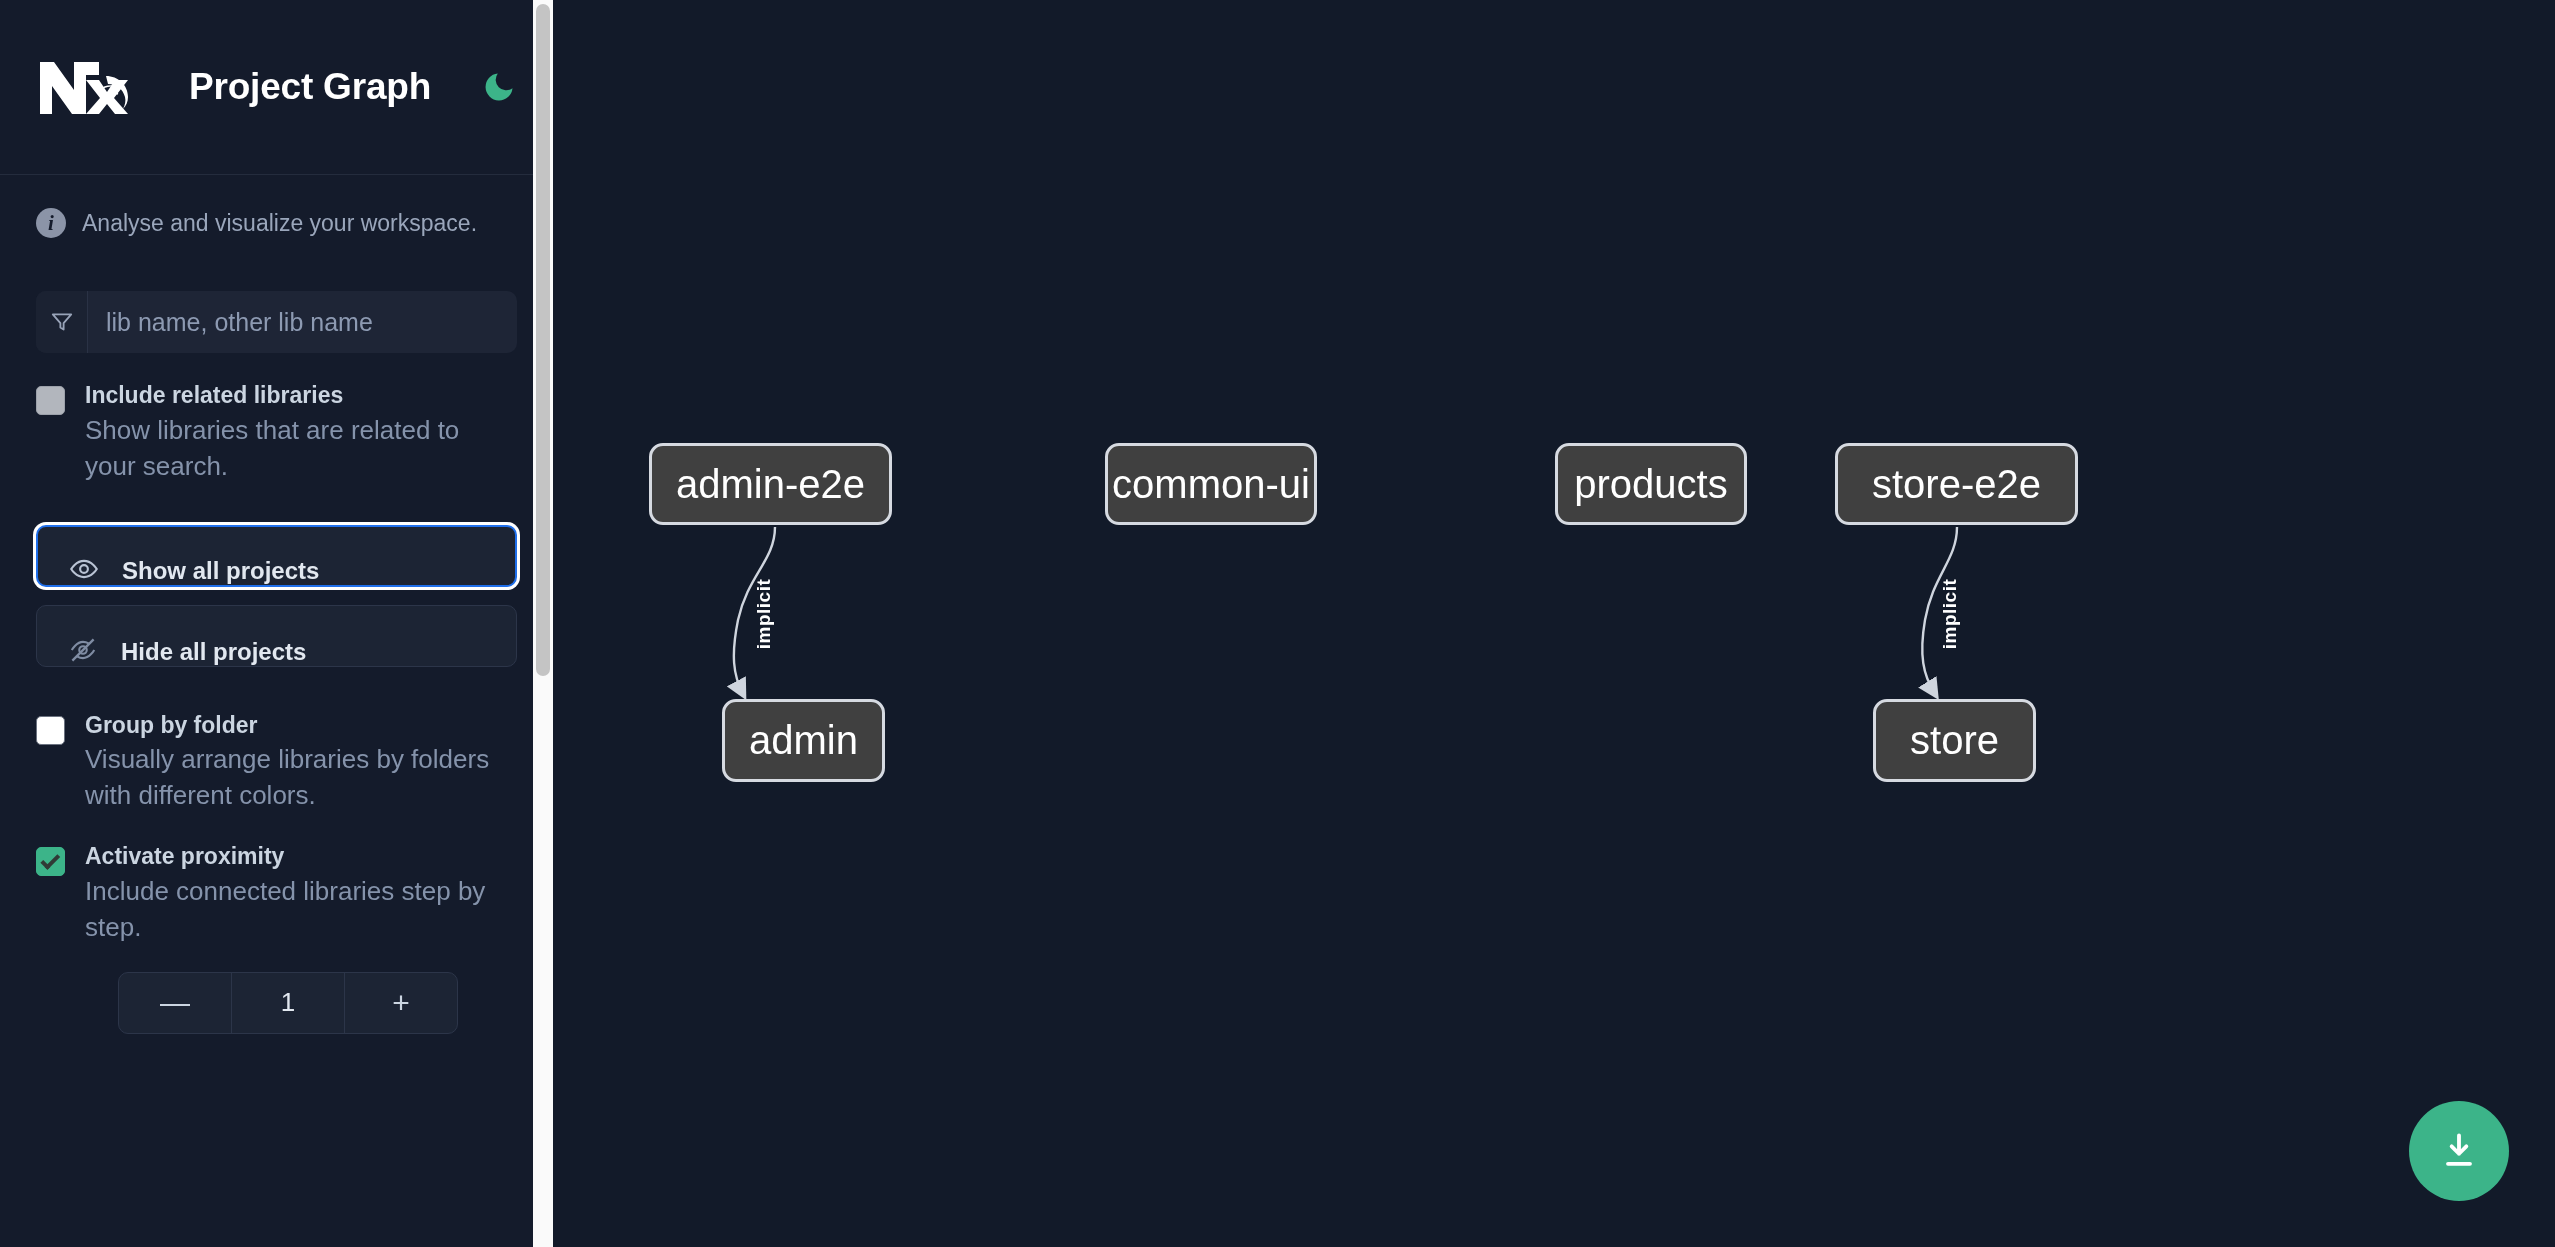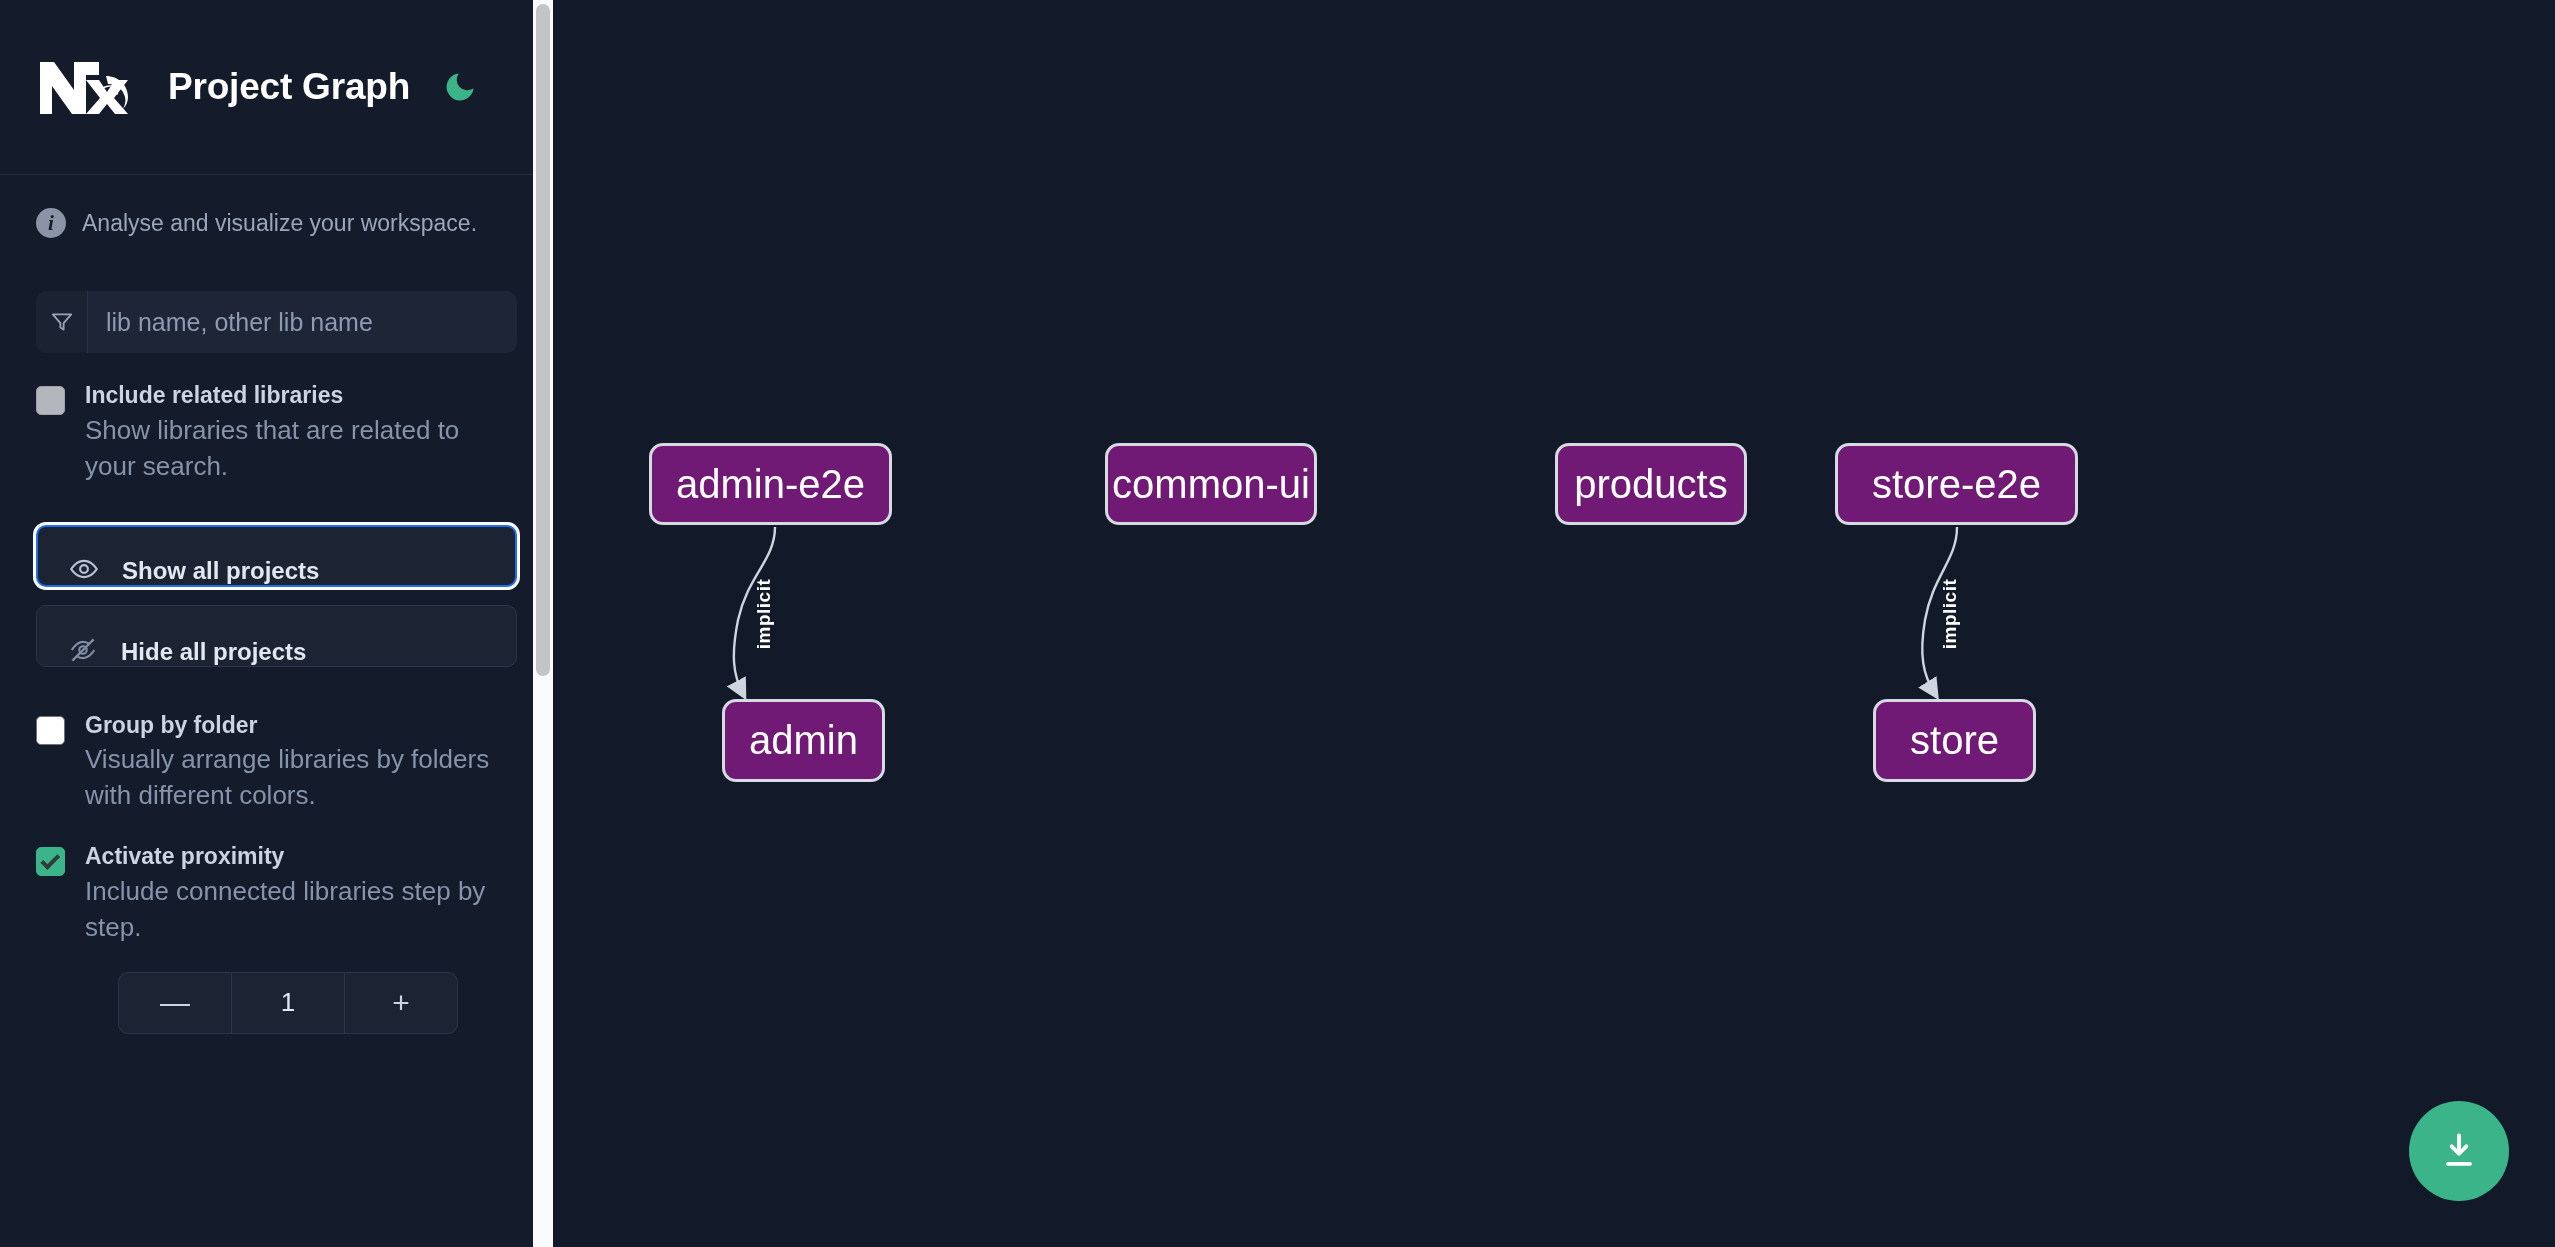--- a/index.html
+++ b/index.html
@@ -26,20 +26,21 @@
     flex-direction: column;
     flex: 0 0 553px;
   }
   .sidebar-header {
     height: 175px;
     flex: 0 0 175px;
     display: flex;
     align-items: center;
     padding: 0 36px;
     border-bottom: 1px solid #242c3d;
+    gap: 21px;
   }
   .nx-logo {
     width: 98px; height: 62px;
     flex: 0 0 98px;
     display: block;
   }
   .app-title {
     font-size: 37px;
     font-weight: 700;
     color: #ffffff;
@@ -229,21 +230,21 @@
     position: relative;
     flex: 1 1 auto;
     height: 1247px;
     background: #121a29;
     overflow: hidden;
   }
   .graph-svg { position: absolute; inset: 0; width: 100%; height: 100%; }
 
   .node {
     position: absolute;
-    background: #701a75;
+    background: #404040;
     border: 3px solid #d6dae1;
     border-radius: 14px;
     display: flex;
     align-items: center;
     justify-content: center;
     color: #ffffff;
     font-size: 40px;
     font-family: "Liberation Sans", sans-serif;
     cursor: pointer;
     white-space: nowrap;

